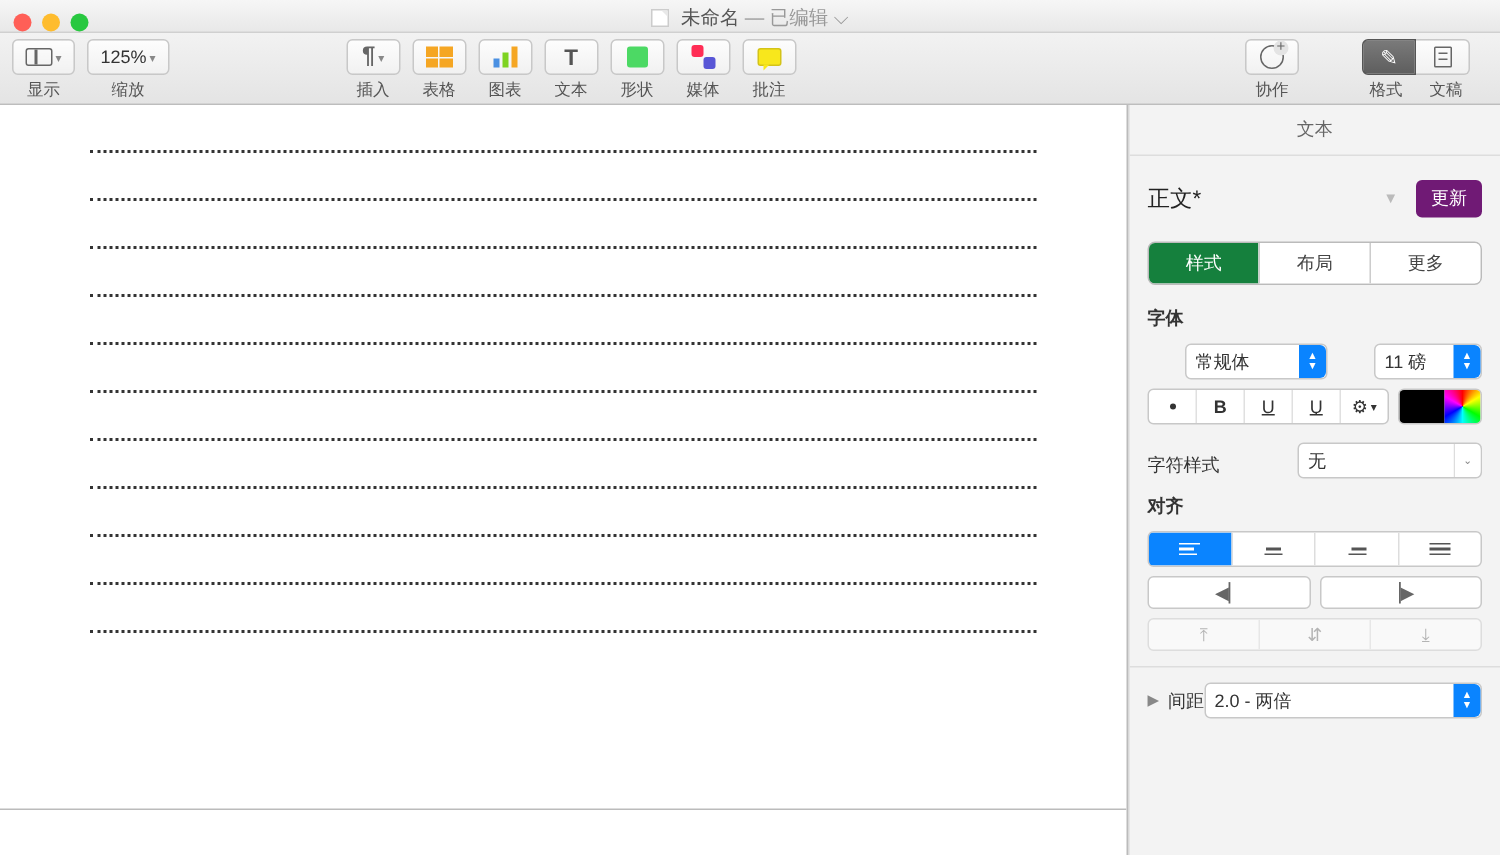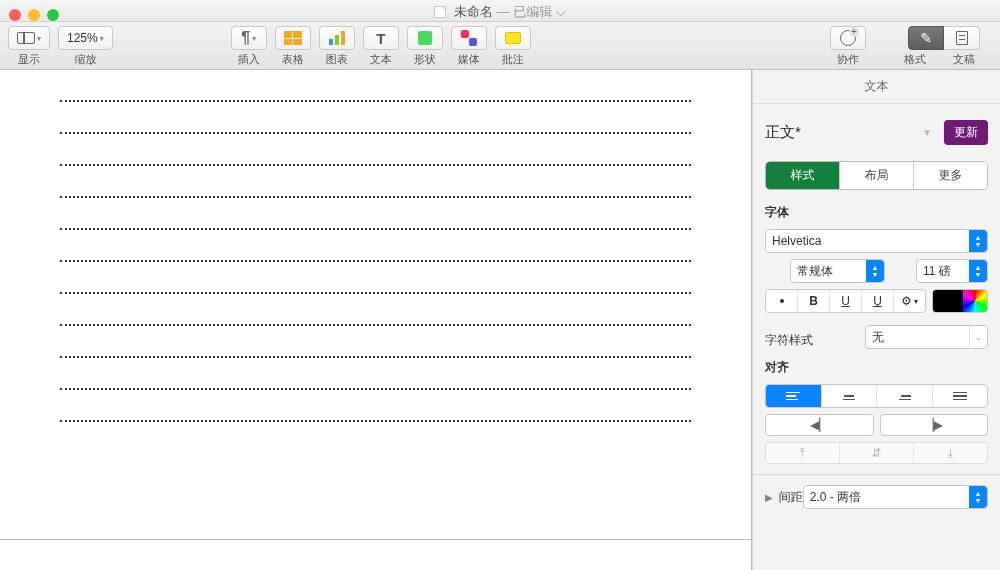--- a/index.html
+++ b/index.html
@@ -217,21 +217,21 @@
   <div class="tgroup">
     <div class="rightpair">
       <div class="tbtn dark">
           <span class="ico-brush2">✎</span>
         </div>
       <div class="tbtn">
           <span class="ico ico-doc"></span>
         </div>
     </div>
     <div style="display:flex; gap:0;">
-      <div class="tlabel" style="width:40px;text-align:left">格式</div>
+      <div class="tlabel" style="width:40px;text-align:center">格式</div>
       <div class="tlabel" style="width:40px;text-align:center">文稿</div>
     </div>
   </div>
 </div>
 
 <div class="content">
   <div class="doc">
     <div id="lines">
         <div class="dotted-line"></div>
         <div class="dotted-line"></div>
@@ -258,24 +258,20 @@
     </div>
 
     <div class="seg">
       <div class="on">样式</div>
       <div>布局</div>
       <div>更多</div>
     </div>
 
     <div class="section">
       <h4>字体</h4>
-      <div class="select">
-        <span>Helvetica</span>
-        <span class="arrows">▲<br>▼</span>
-      </div>
       <div class="row">
         <div class="select">
           <span>常规体</span>
           <span class="arrows">▲<br>▼</span>
         </div>
         <div class="select small">
           <span>11 磅</span>
           <span class="arrows">▲<br>▼</span>
         </div>
       </div>

